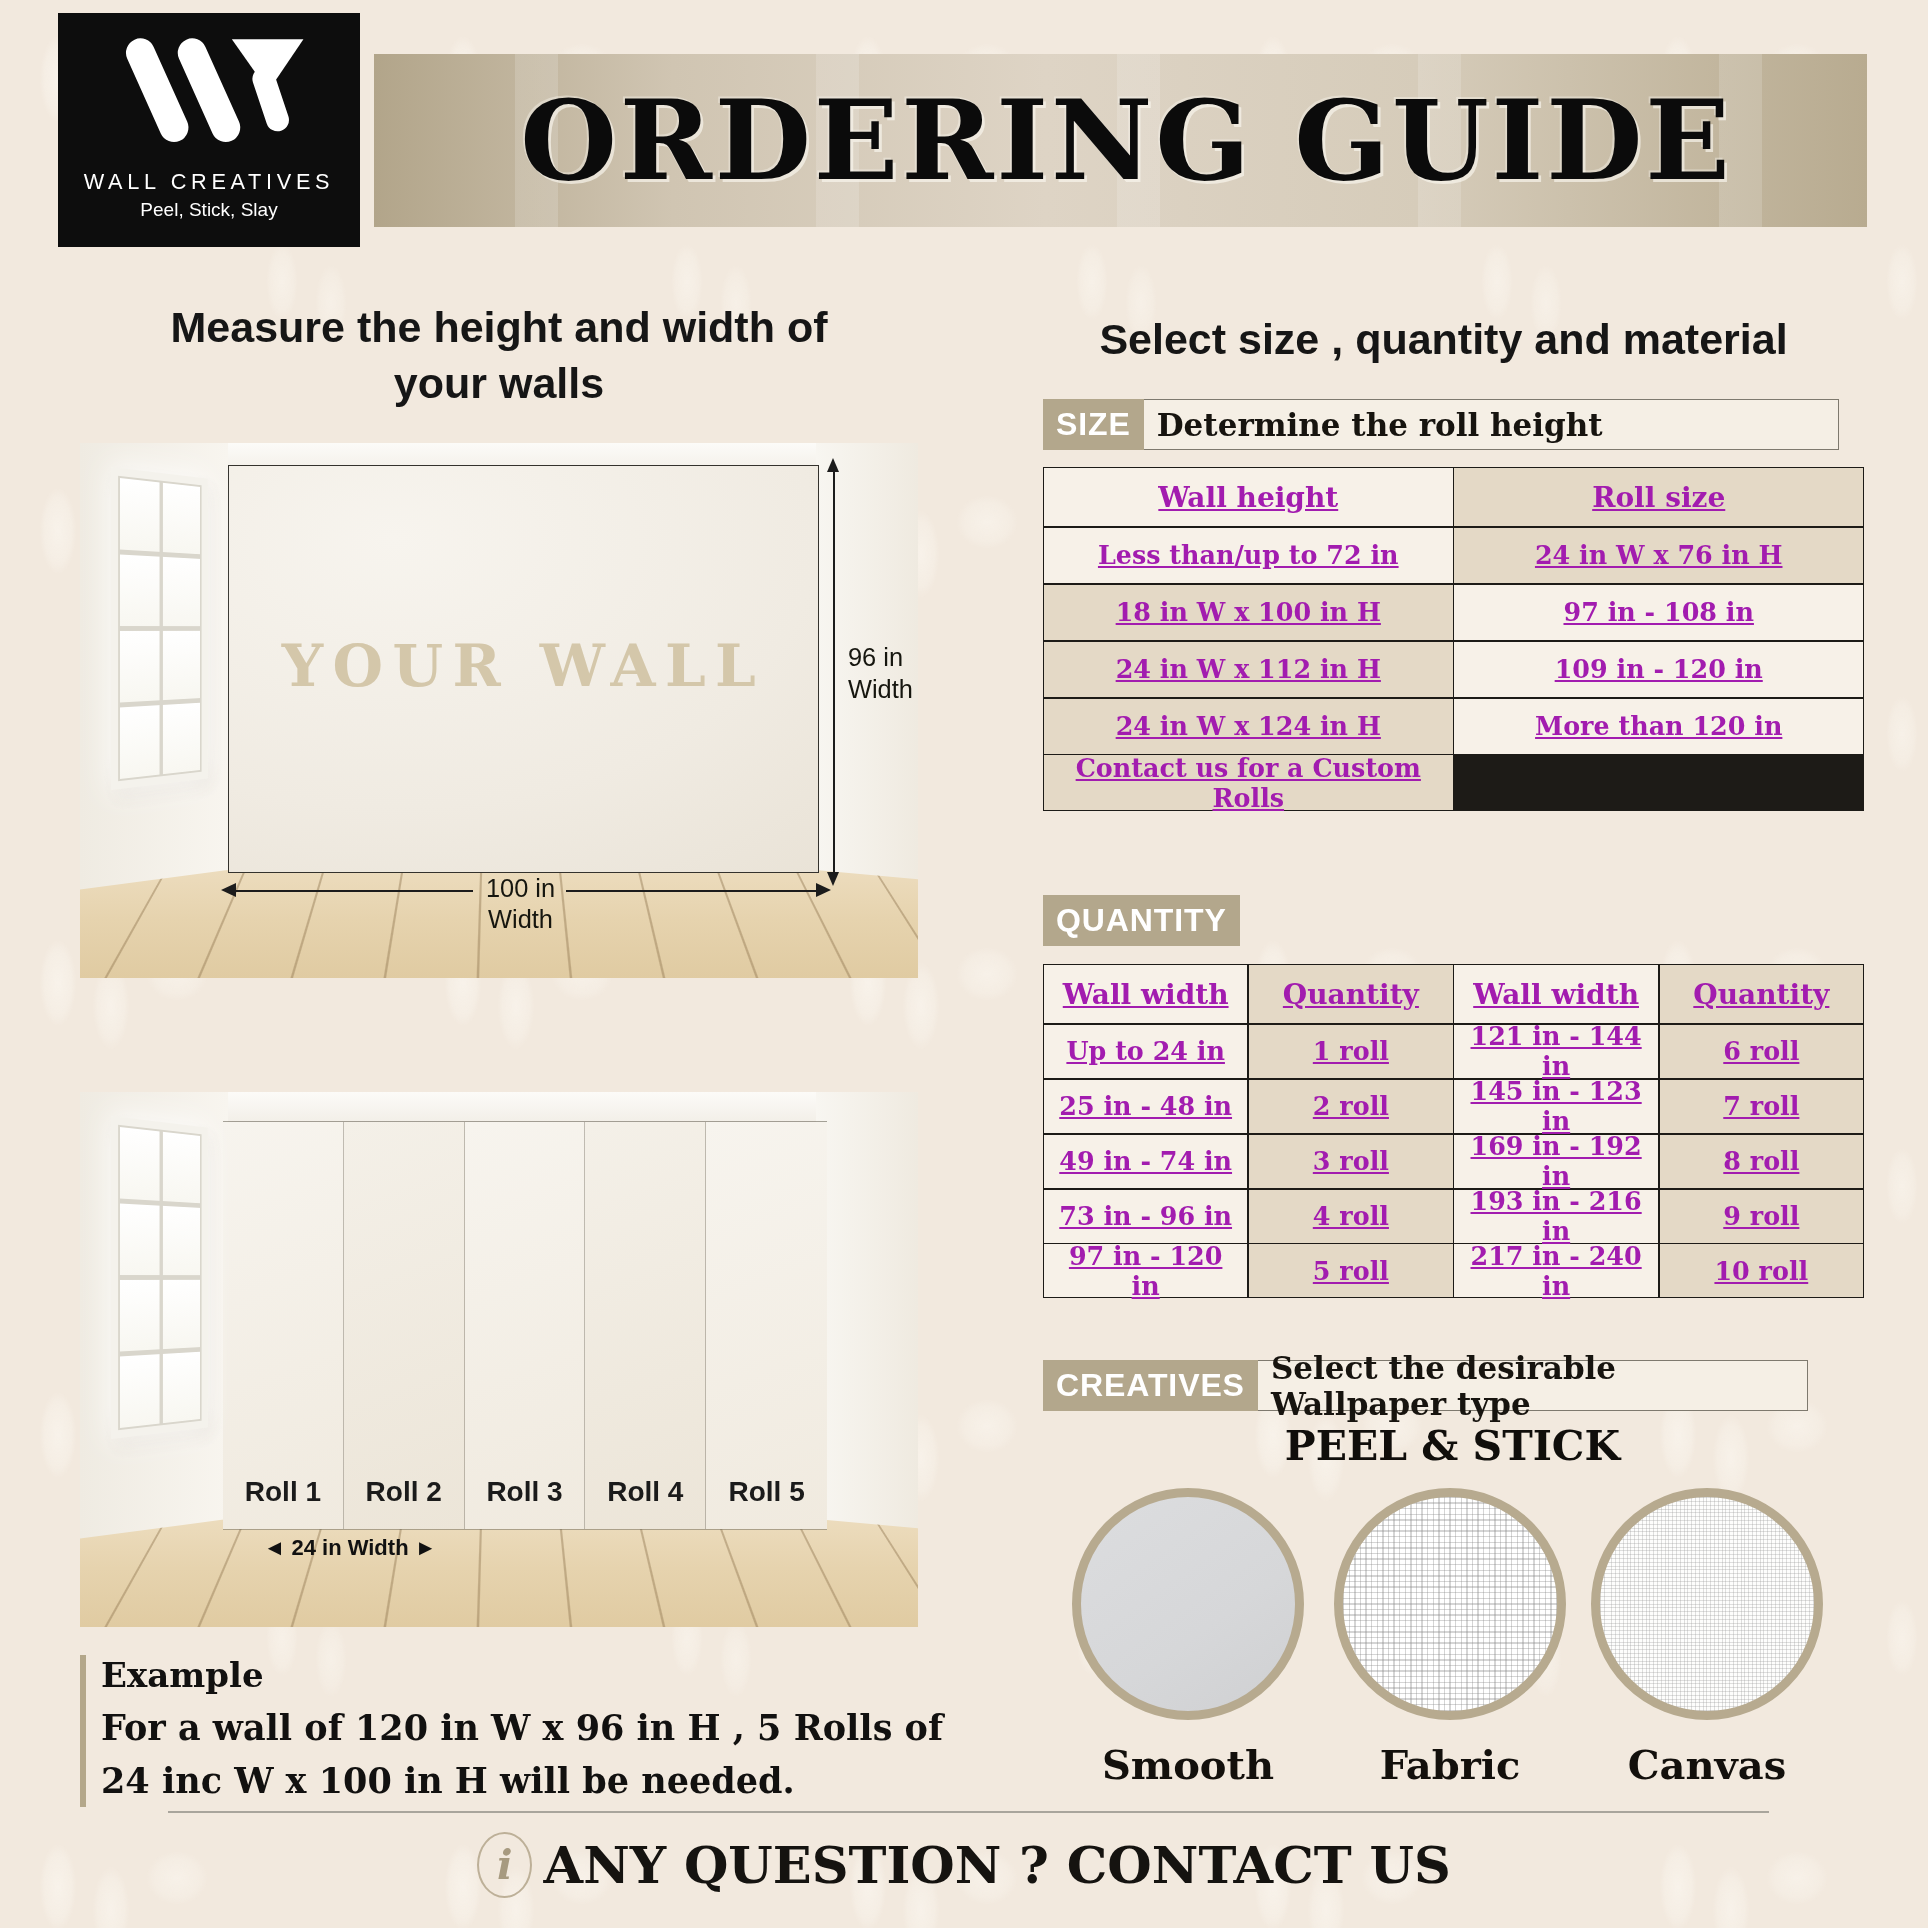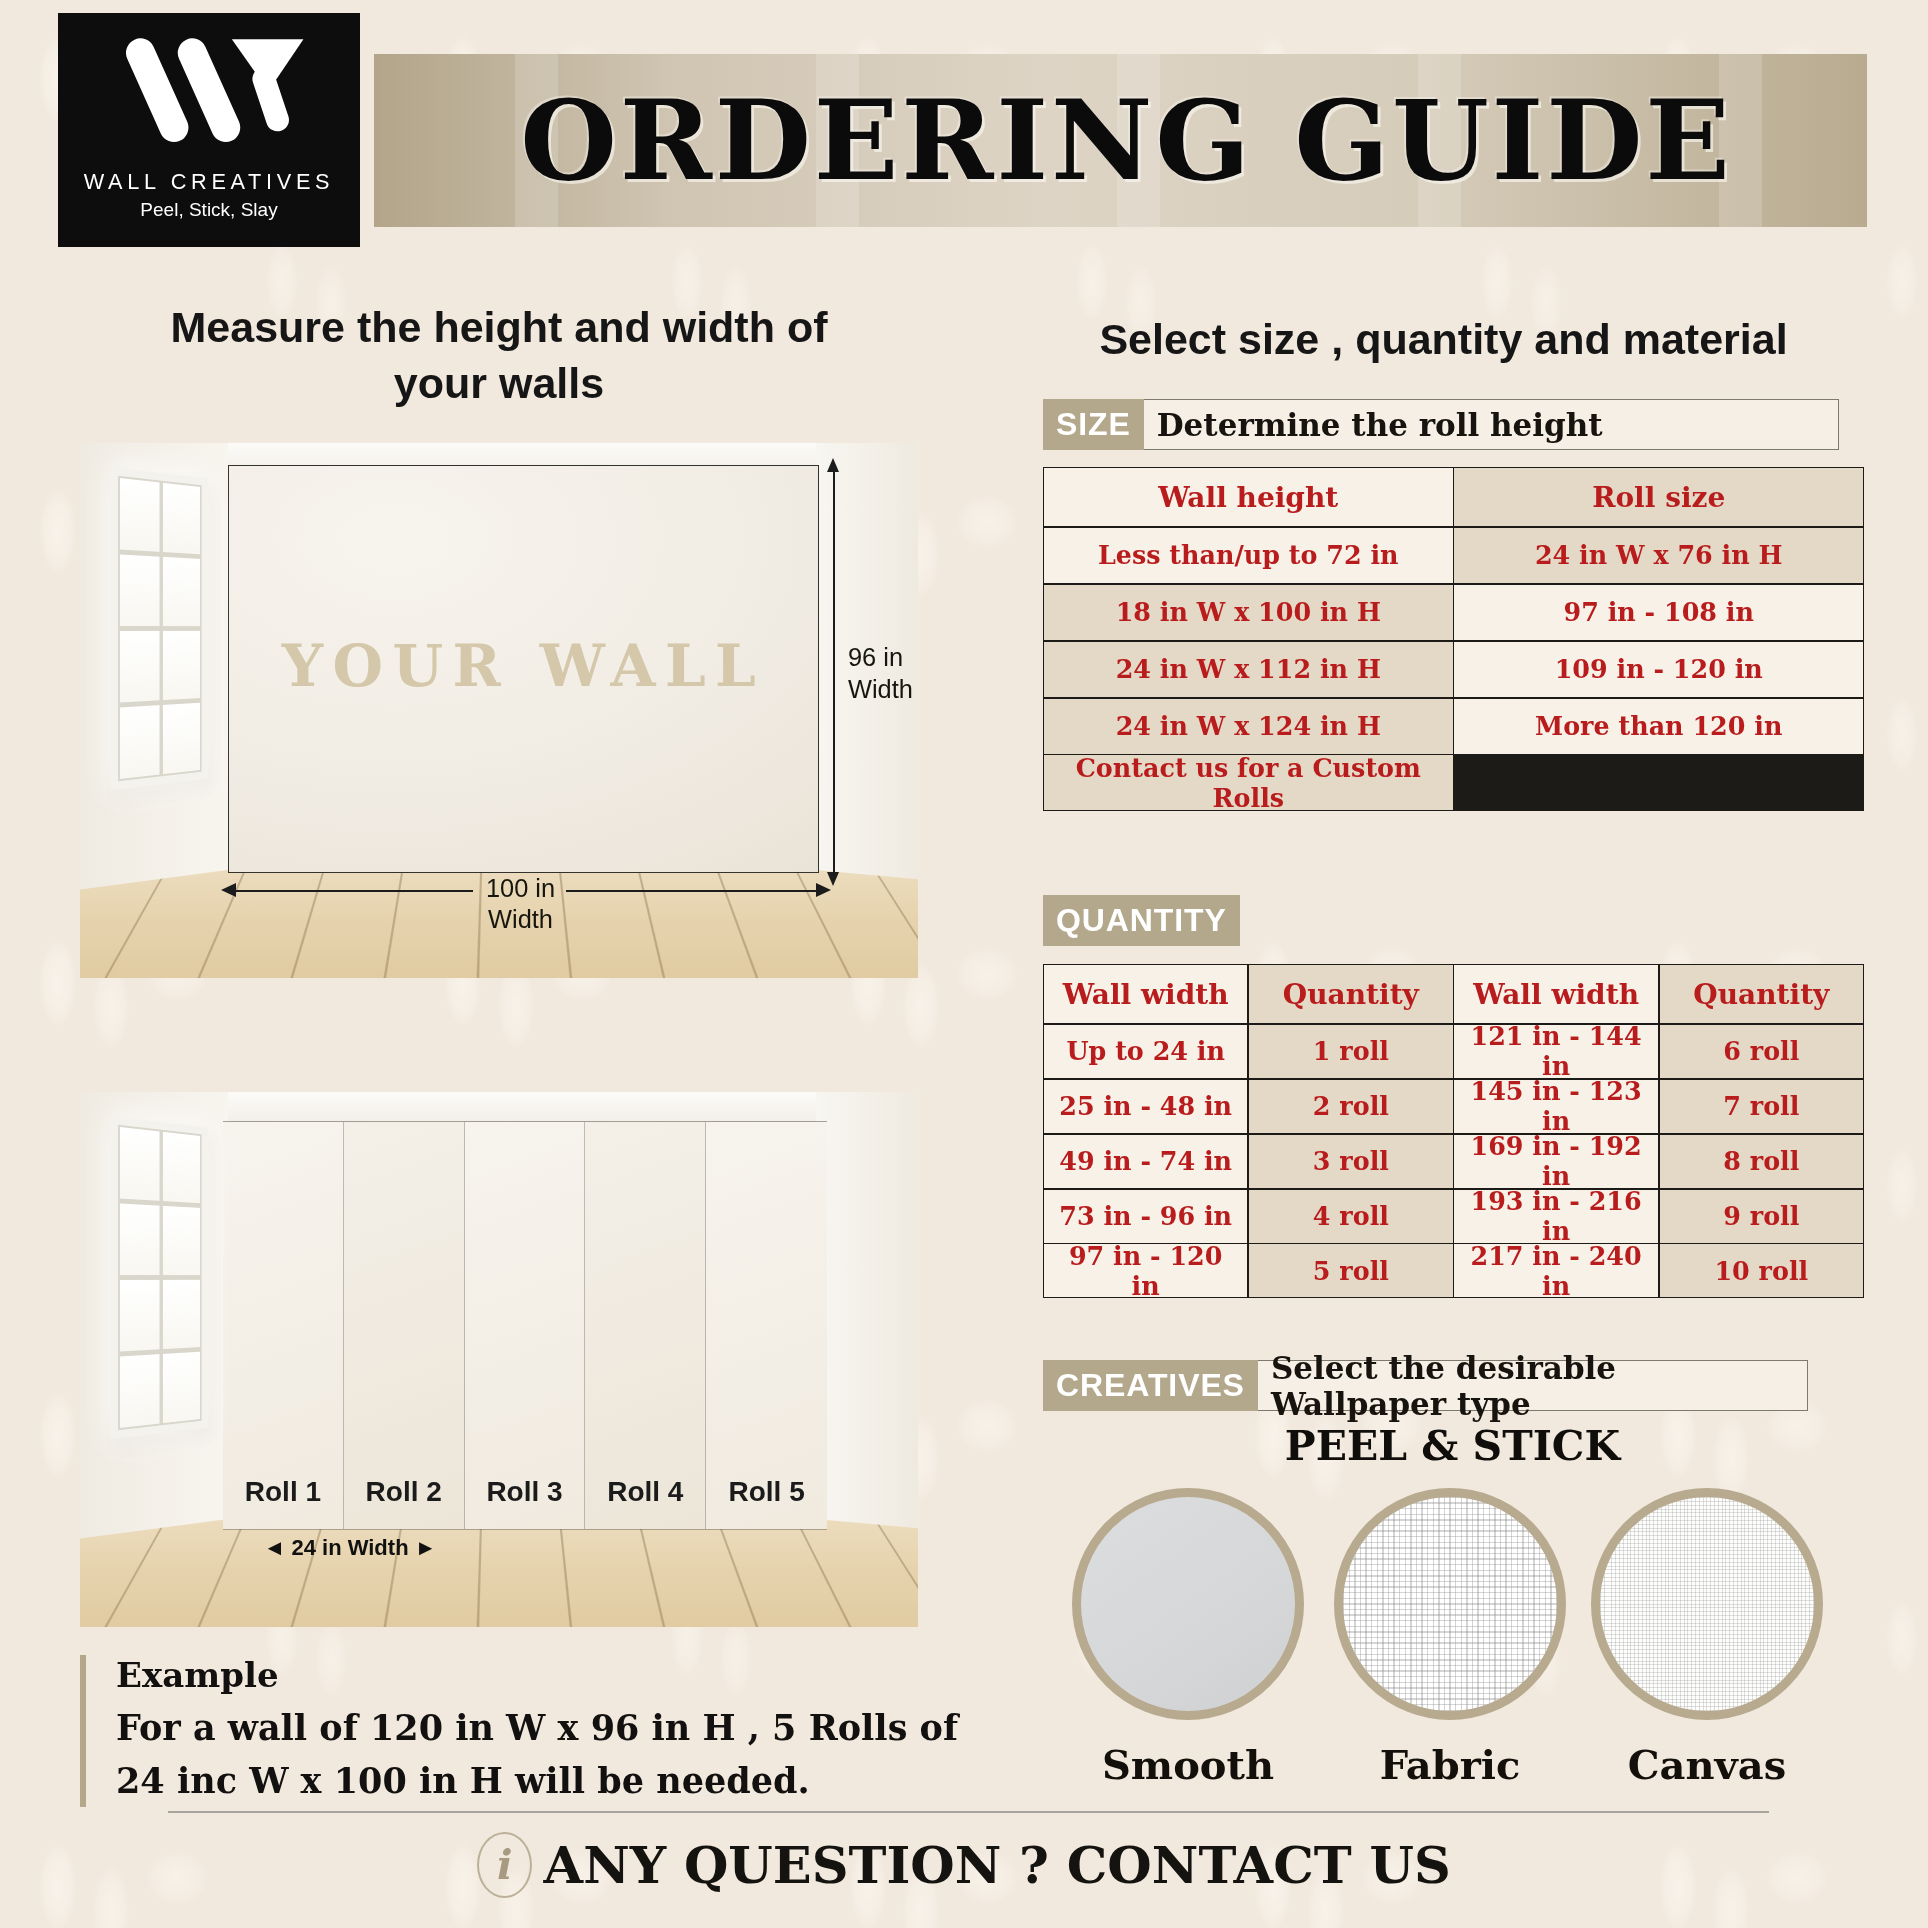--- a/index.html
+++ b/index.html
@@ -89,38 +89,38 @@
   .panels{position:absolute;left:143px;top:29px;width:604px;height:407px;display:grid;grid-template-columns:repeat(5,1fr);
     border-top:1.9px solid rgba(95,90,78,.55);border-bottom:1.9px solid rgba(95,90,78,.45);}
   .panel{border-right:1.9px solid rgba(125,118,105,.45);display:flex;align-items:flex-end;justify-content:center;padding-bottom:21px;
     background:linear-gradient(160deg,#f7f4ee 0%,#f0eadf 100%);}
   .panel:nth-child(even){background:linear-gradient(160deg,#f4f0e8 0%,#ece5d8 100%);}
   .panel:last-child{border-right:none;}
   .roll-label{font-size:28px;font-weight:700;color:#1b1b1b;}
   .roll-annot{position:absolute;left:143px;top:443px;width:254px;text-align:center;font-size:22px;font-weight:700;color:#111;}
 
   
-  .example{left:80px;top:1655px;width:885px;border-left:6.6px solid #b4a78a;padding-left:30px;font-family:"DejaVu Serif",serif;}
+  .example{left:80px;top:1655px;width:885px;border-left:6.6px solid #b4a78a;padding-left:15px;font-family:"DejaVu Serif",serif;}
   .example .ex-title{font-size:34px;font-weight:700;margin:0 0 5.6px;}
   .example .ex-text{font-size:35px;line-height:53px;font-weight:700;margin:0;max-width:876px;}
 
   
   .bar{display:flex;height:51px;}
   .bar .tag{background:#b3a78c;color:#fff;font-size:32px;font-weight:700;letter-spacing:0.9px;
     display:flex;align-items:center;padding:0 13px;}
   .bar .bar-text{flex:1;background:#f5efe5;border:1.9px solid #7e796e;border-left:none;
     display:flex;align-items:center;padding:0 13px;
     font-family:"DejaVu Serif",serif;font-weight:700;font-size:31px;color:#17140f;}
   .bar-size{left:1043px;top:399px;width:796px;}
   .bar-quantity{left:1043px;top:895px;width:817px;}
   .bar-material{left:1043px;top:1360px;width:765px;}
 
   .tbl{left:1043px;width:819px;display:grid;border:1.9px solid #1d1b17;background:#1d1b17;gap:1.9px;}
   .tbl .c{display:flex;align-items:center;justify-content:center;text-align:center;
-    font-family:"DejaVu Serif",serif;font-weight:700;font-size:25.4px;color:#b91c1c;padding:0 7.5px;}
+    font-family:"DejaVu Serif",serif;font-weight:700;font-size:25.4px;color:#a21caf;padding:0 7.5px;text-decoration:underline;}
   .tbl .h{font-size:28px;}
   .tbl .light{background:#f7f1e8;}
   .tbl .tan{background:#e4d9c6;}
   .tbl-size{top:467px;grid-template-columns:1fr 1fr;grid-template-rows:58px repeat(5,55px);}
   .tbl-quantity{top:964px;grid-template-columns:repeat(4,1fr);grid-template-rows:58px repeat(5,53px);}
 
   .peel-stick{left:1043px;top:1422px;width:819px;text-align:center;
     font-family:"DejaVu Serif",serif;font-weight:800;font-size:41px;color:#100e0b;}
   .material-option{width:232px;text-align:center;}
   .mat-1{left:1072px;top:1488px;} .mat-2{left:1334px;top:1488px;} .mat-3{left:1591px;top:1488px;}

